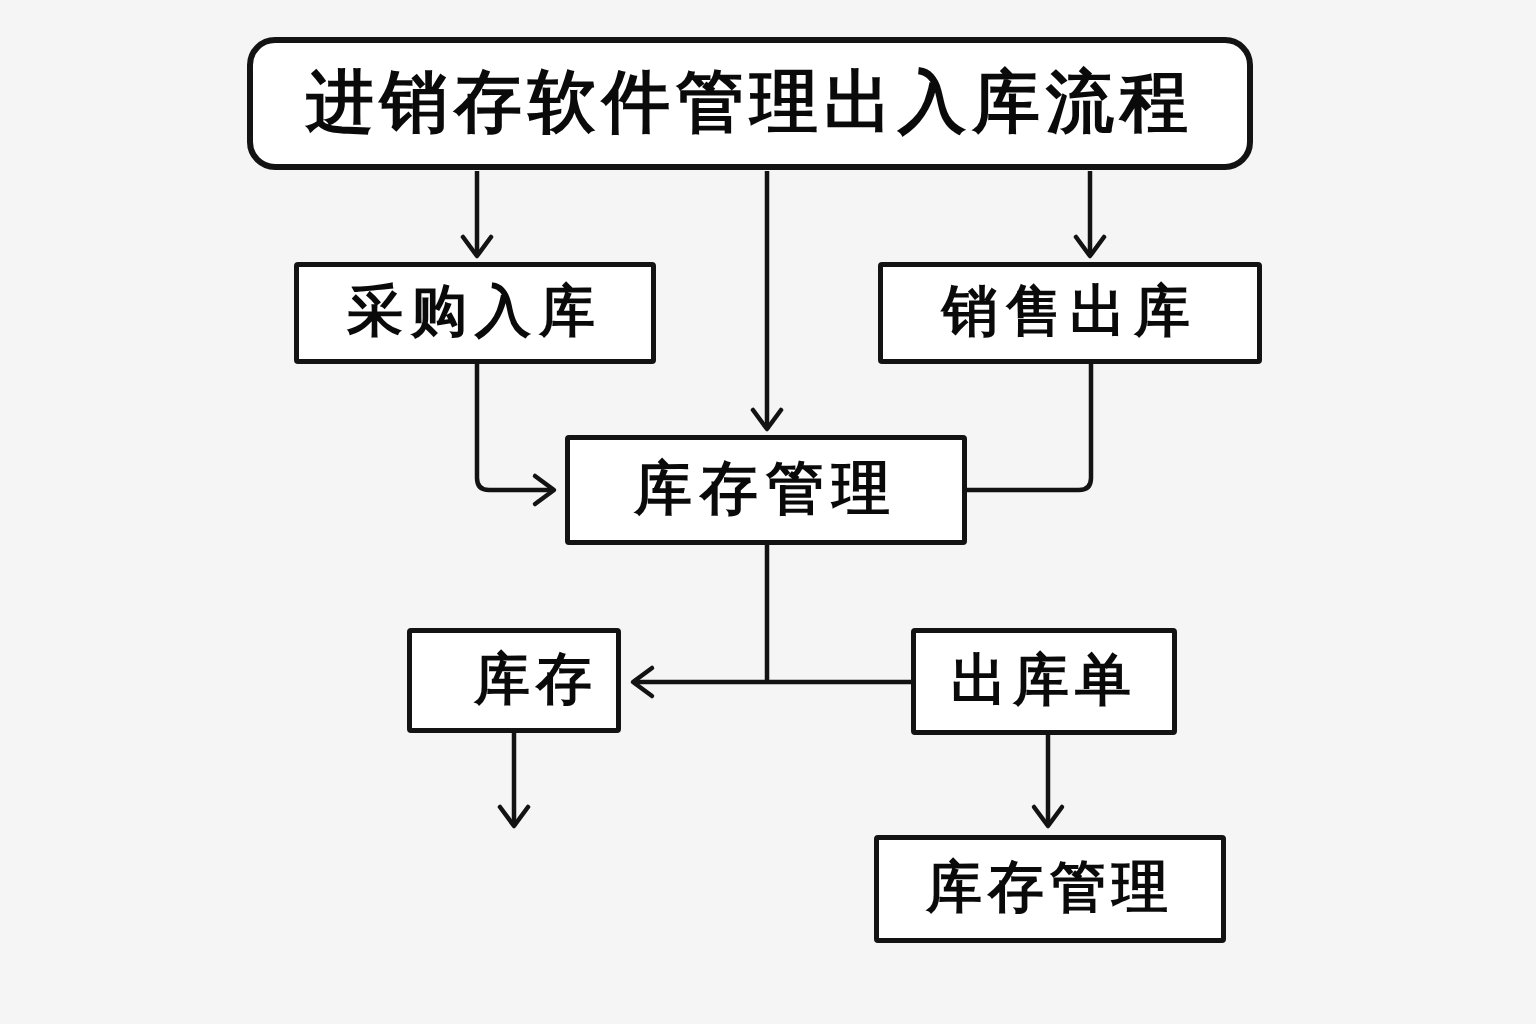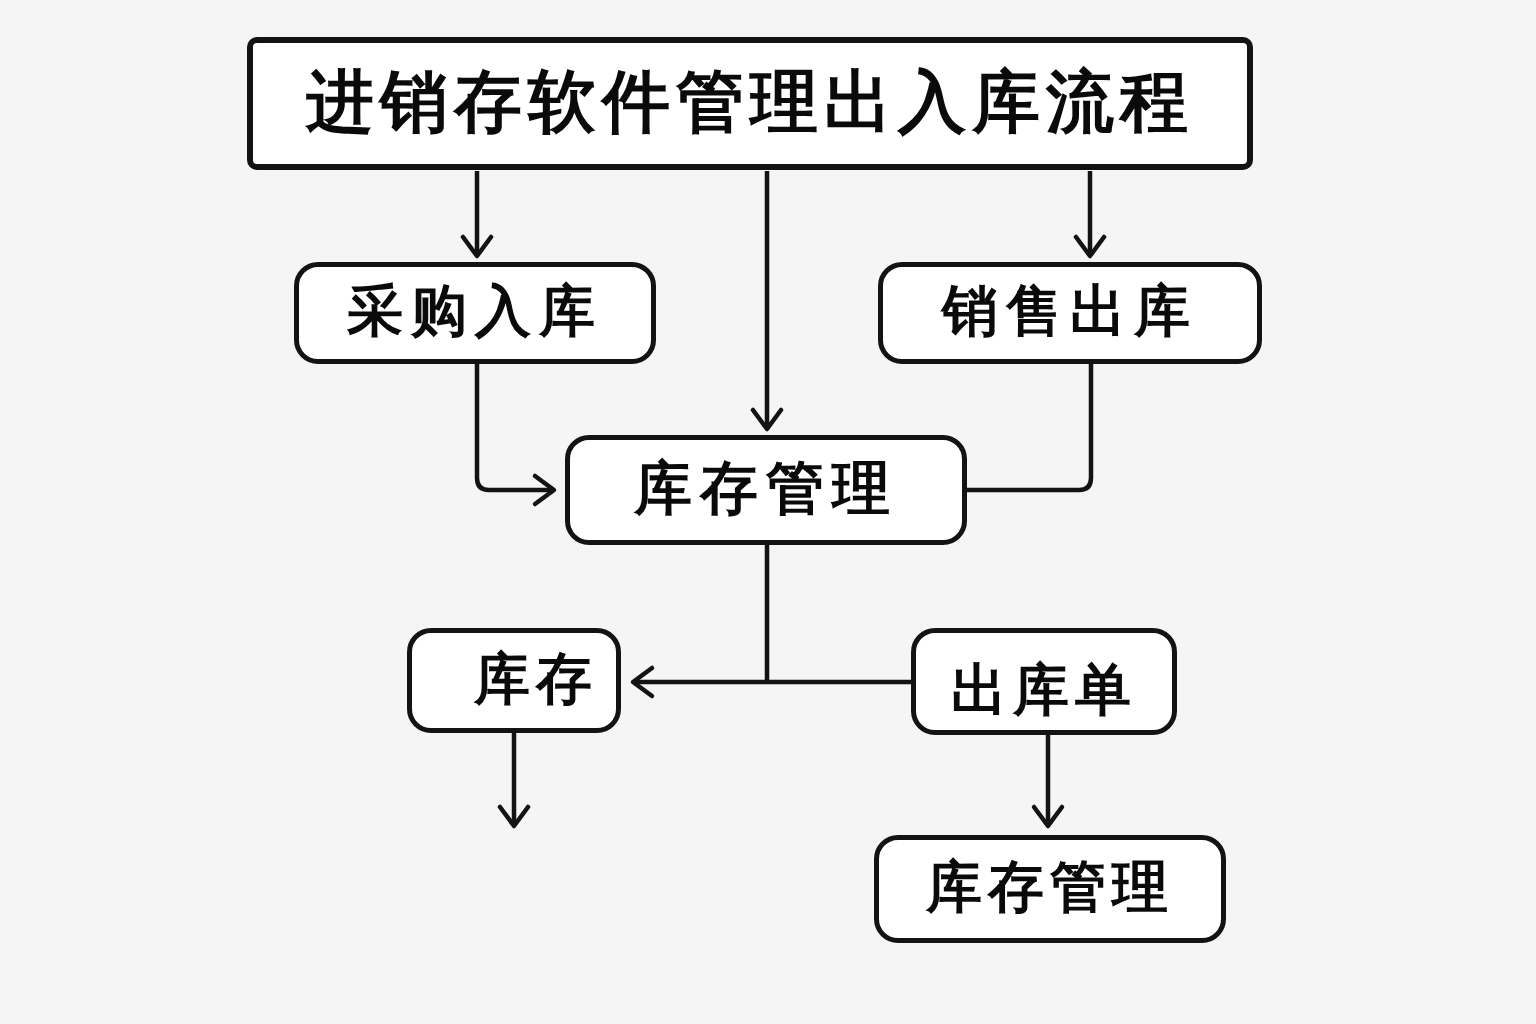--- a/index.html
+++ b/index.html
@@ -20,35 +20,35 @@
     left: 0;
     top: 0;
     width: 1536px;
     height: 1024px;
   }
   .node {
     position: absolute;
     box-sizing: border-box;
     background: #ffffff;
     border: 5px solid #131313;
-    border-radius: 24px;
+    border-radius: 4px;
     display: flex;
     align-items: center;
     justify-content: center;
     color: #0a0a0a;
     font-weight: 900;
     white-space: nowrap;
   }
   .node .label { transform: translateY(-1px); }
-  #node-title        { left: 247px;  top: 37px;  width: 1006px; height: 133px; font-size: 68px; letter-spacing: 6px; border-width: 6px; border-radius: 10px; }
+  #node-title        { left: 247px;  top: 37px;  width: 1006px; height: 133px; font-size: 68px; letter-spacing: 6px; border-width: 6px; border-radius: 28px; }
   #node-purchase     { left: 294px;  top: 262px; width: 362px;  height: 102px; font-size: 56px; letter-spacing: 8px; }
   #node-sales        { left: 878px;  top: 262px; width: 384px;  height: 102px; font-size: 56px; letter-spacing: 8px; }
   #node-inv-mgmt     { left: 565px;  top: 435px; width: 402px;  height: 110px; font-size: 58px; letter-spacing: 8px; }
   #node-inventory    { left: 407px;  top: 628px; width: 214px;  height: 105px; font-size: 56px; letter-spacing: 6px; padding-left: 44px; }
-  #node-out-order    { left: 911px;  top: 628px; width: 266px;  height: 107px; font-size: 56px; letter-spacing: 6px; align-items: flex-end; }
+  #node-out-order    { left: 911px;  top: 628px; width: 266px;  height: 107px; font-size: 56px; letter-spacing: 6px; }
   #node-inv-ops      { left: 360px;  top: 835px; width: 312px;  height: 106px; font-size: 56px; letter-spacing: 6px; }
   #node-ship-ops     { left: 874px;  top: 835px; width: 352px;  height: 108px; font-size: 56px; letter-spacing: 6px; }
 </style>
 </head>
 <body>
 
 <div id="canvas">
 
   <svg id="edges-svg" viewBox="0 0 1536 1024" xmlns="http://www.w3.org/2000/svg">
     <defs>

